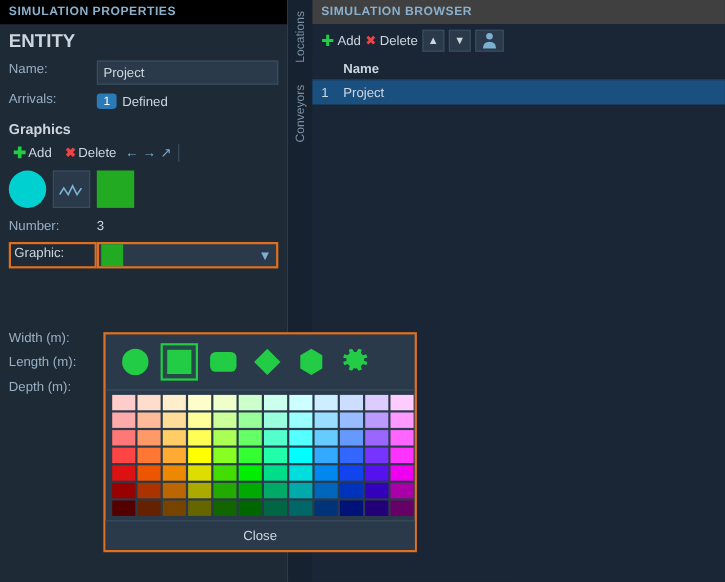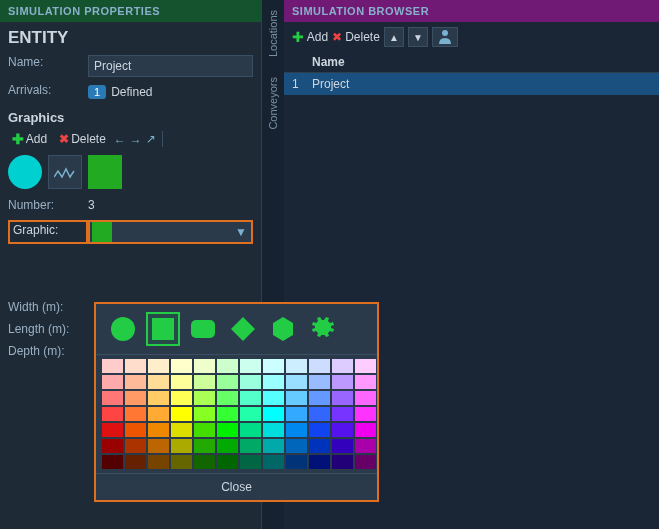--- a/index.html
+++ b/index.html
@@ -22,21 +22,21 @@
     
     .left-panel {
       width: 262px;
       height: 529px;
       background: #1e2a35;
       border-right: 1px solid #2e3f4f;
       flex-shrink: 0;
     }
 
     .panel-title {
-      background: #14532d;
+      background: #000000;
       color: #8ab0cc;
       font-size: 11px;
       font-weight: bold;
       padding: 5px 8px;
       letter-spacing: 0.5px;
     }
 
     .section-header {
       font-weight: bold;
       color: #cdd6df;
@@ -218,21 +218,21 @@
       cursor: pointer;
     }
 
     
     .right-panel {
       flex: 1;
       background: #1a2535;
     }
 
     .right-panel-title {
-      background: #701a75;
+      background: #404040;
       color: #8ab0cc;
       font-size: 11px;
       font-weight: bold;
       padding: 5px 8px;
       letter-spacing: 0.5px;
     }
 
     .right-toolbar {
       display: flex;
       align-items: center;

